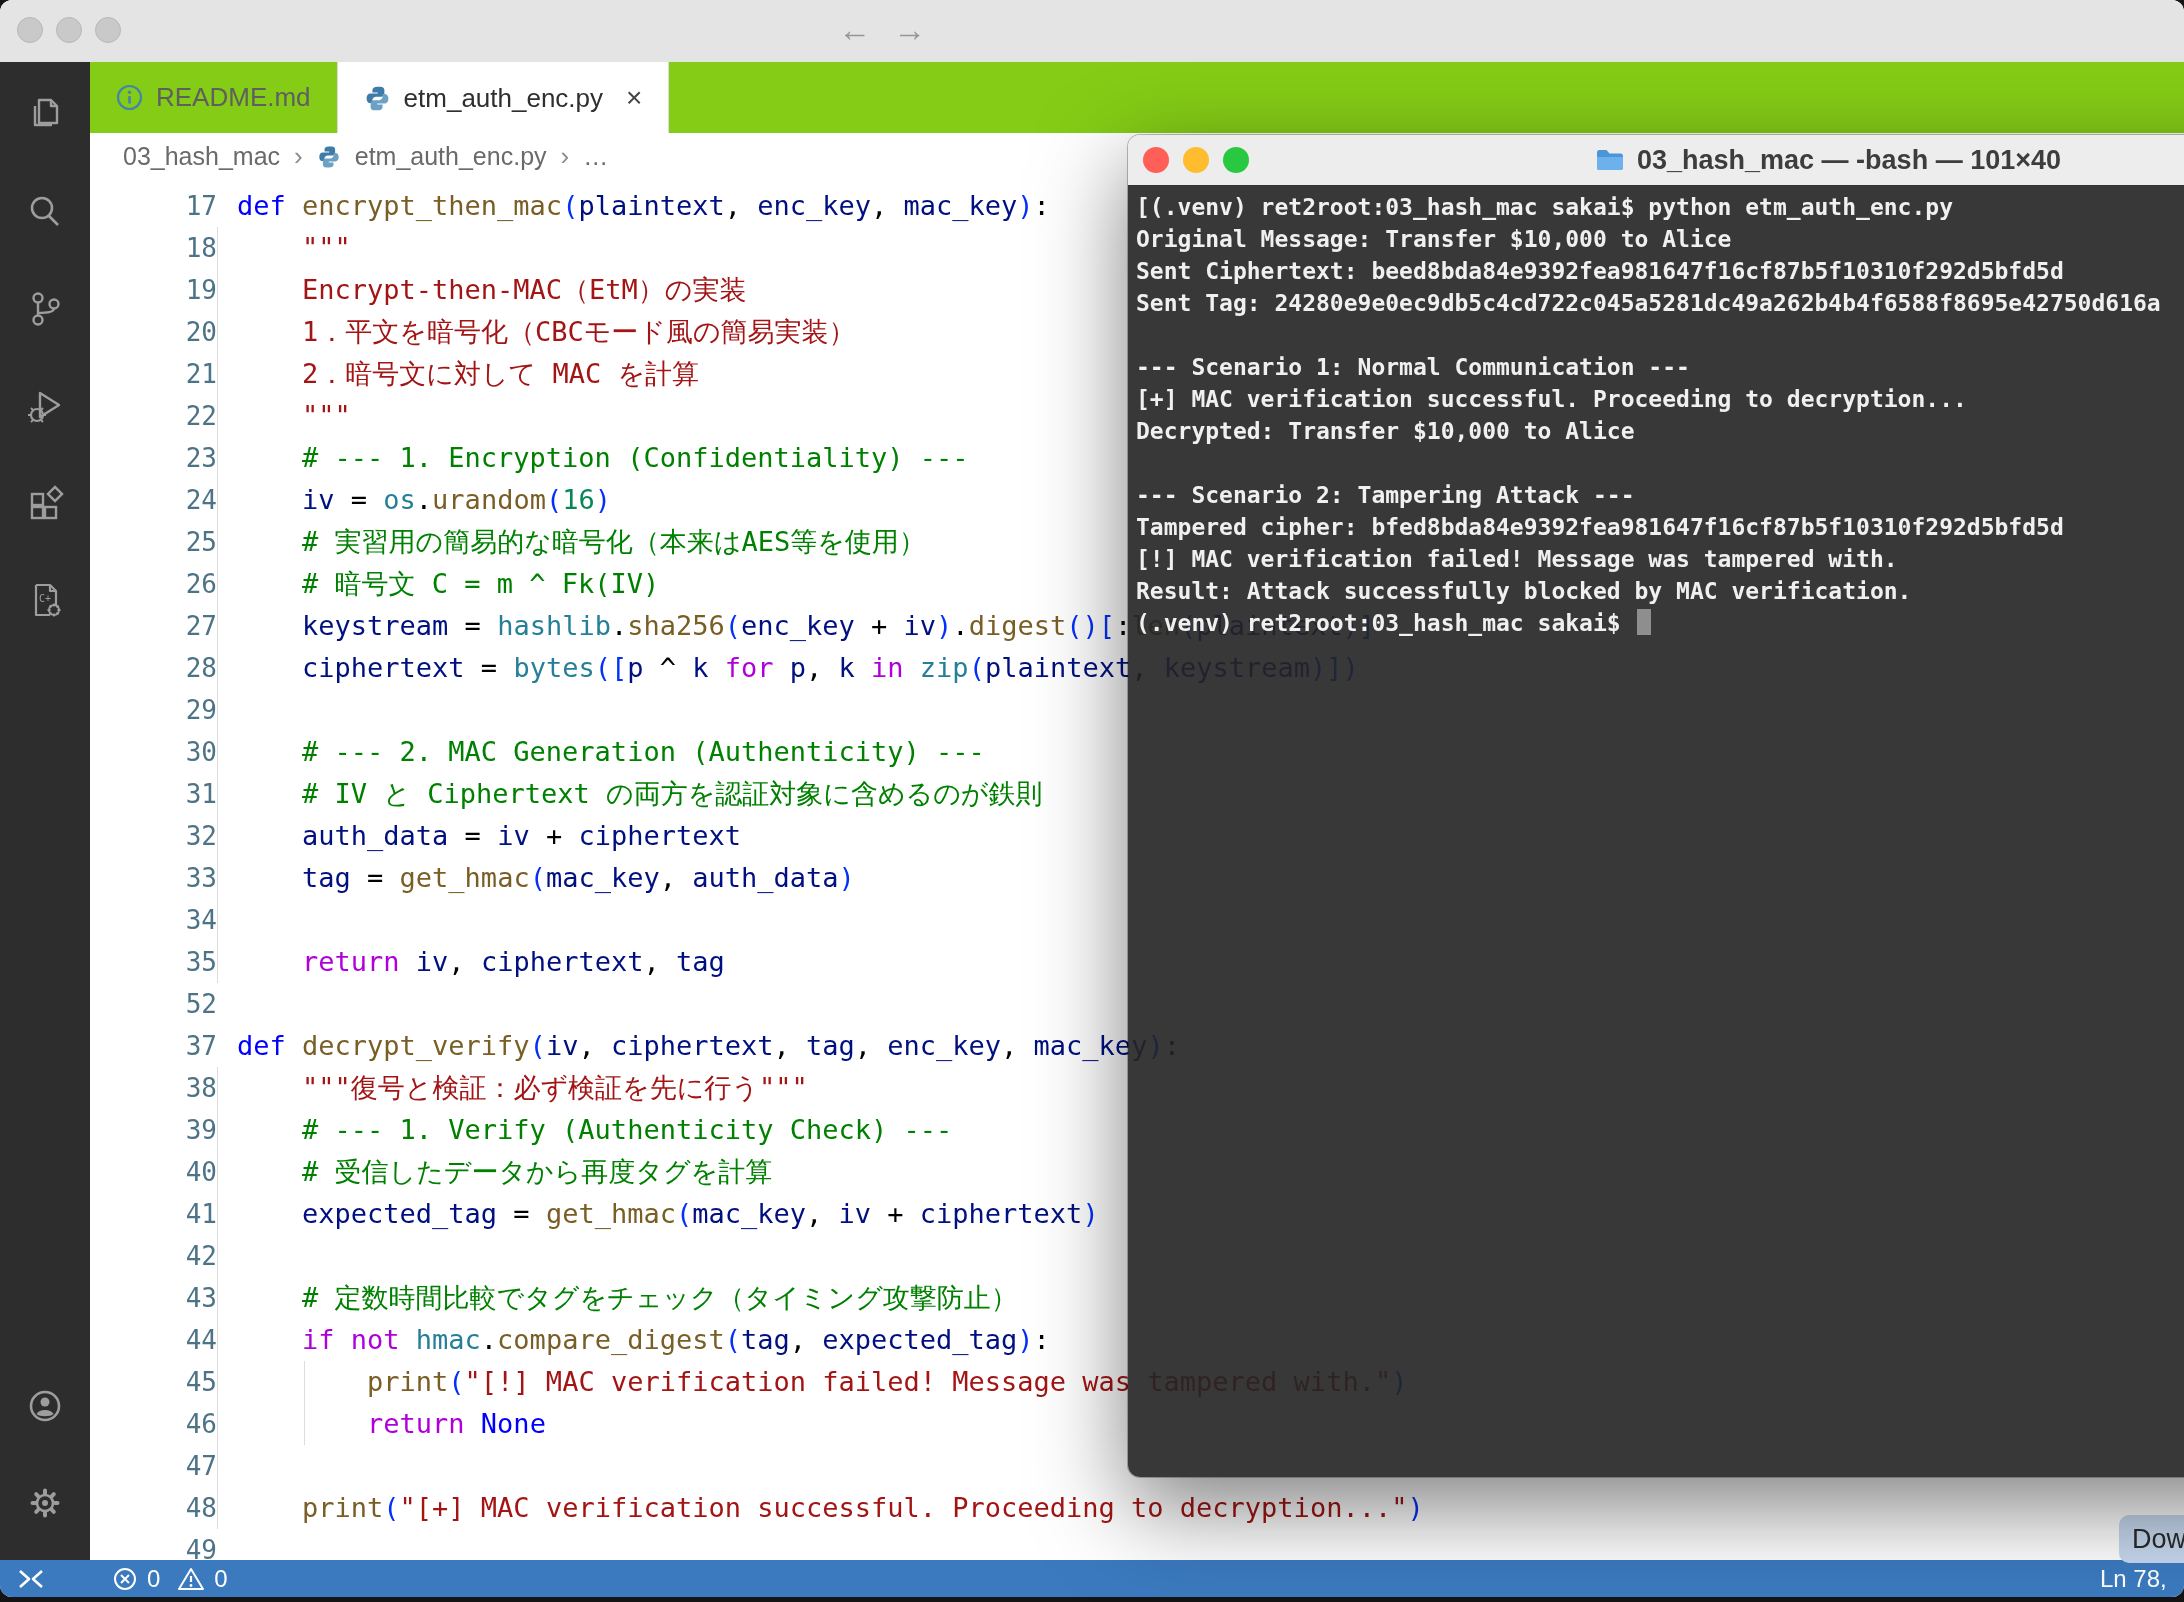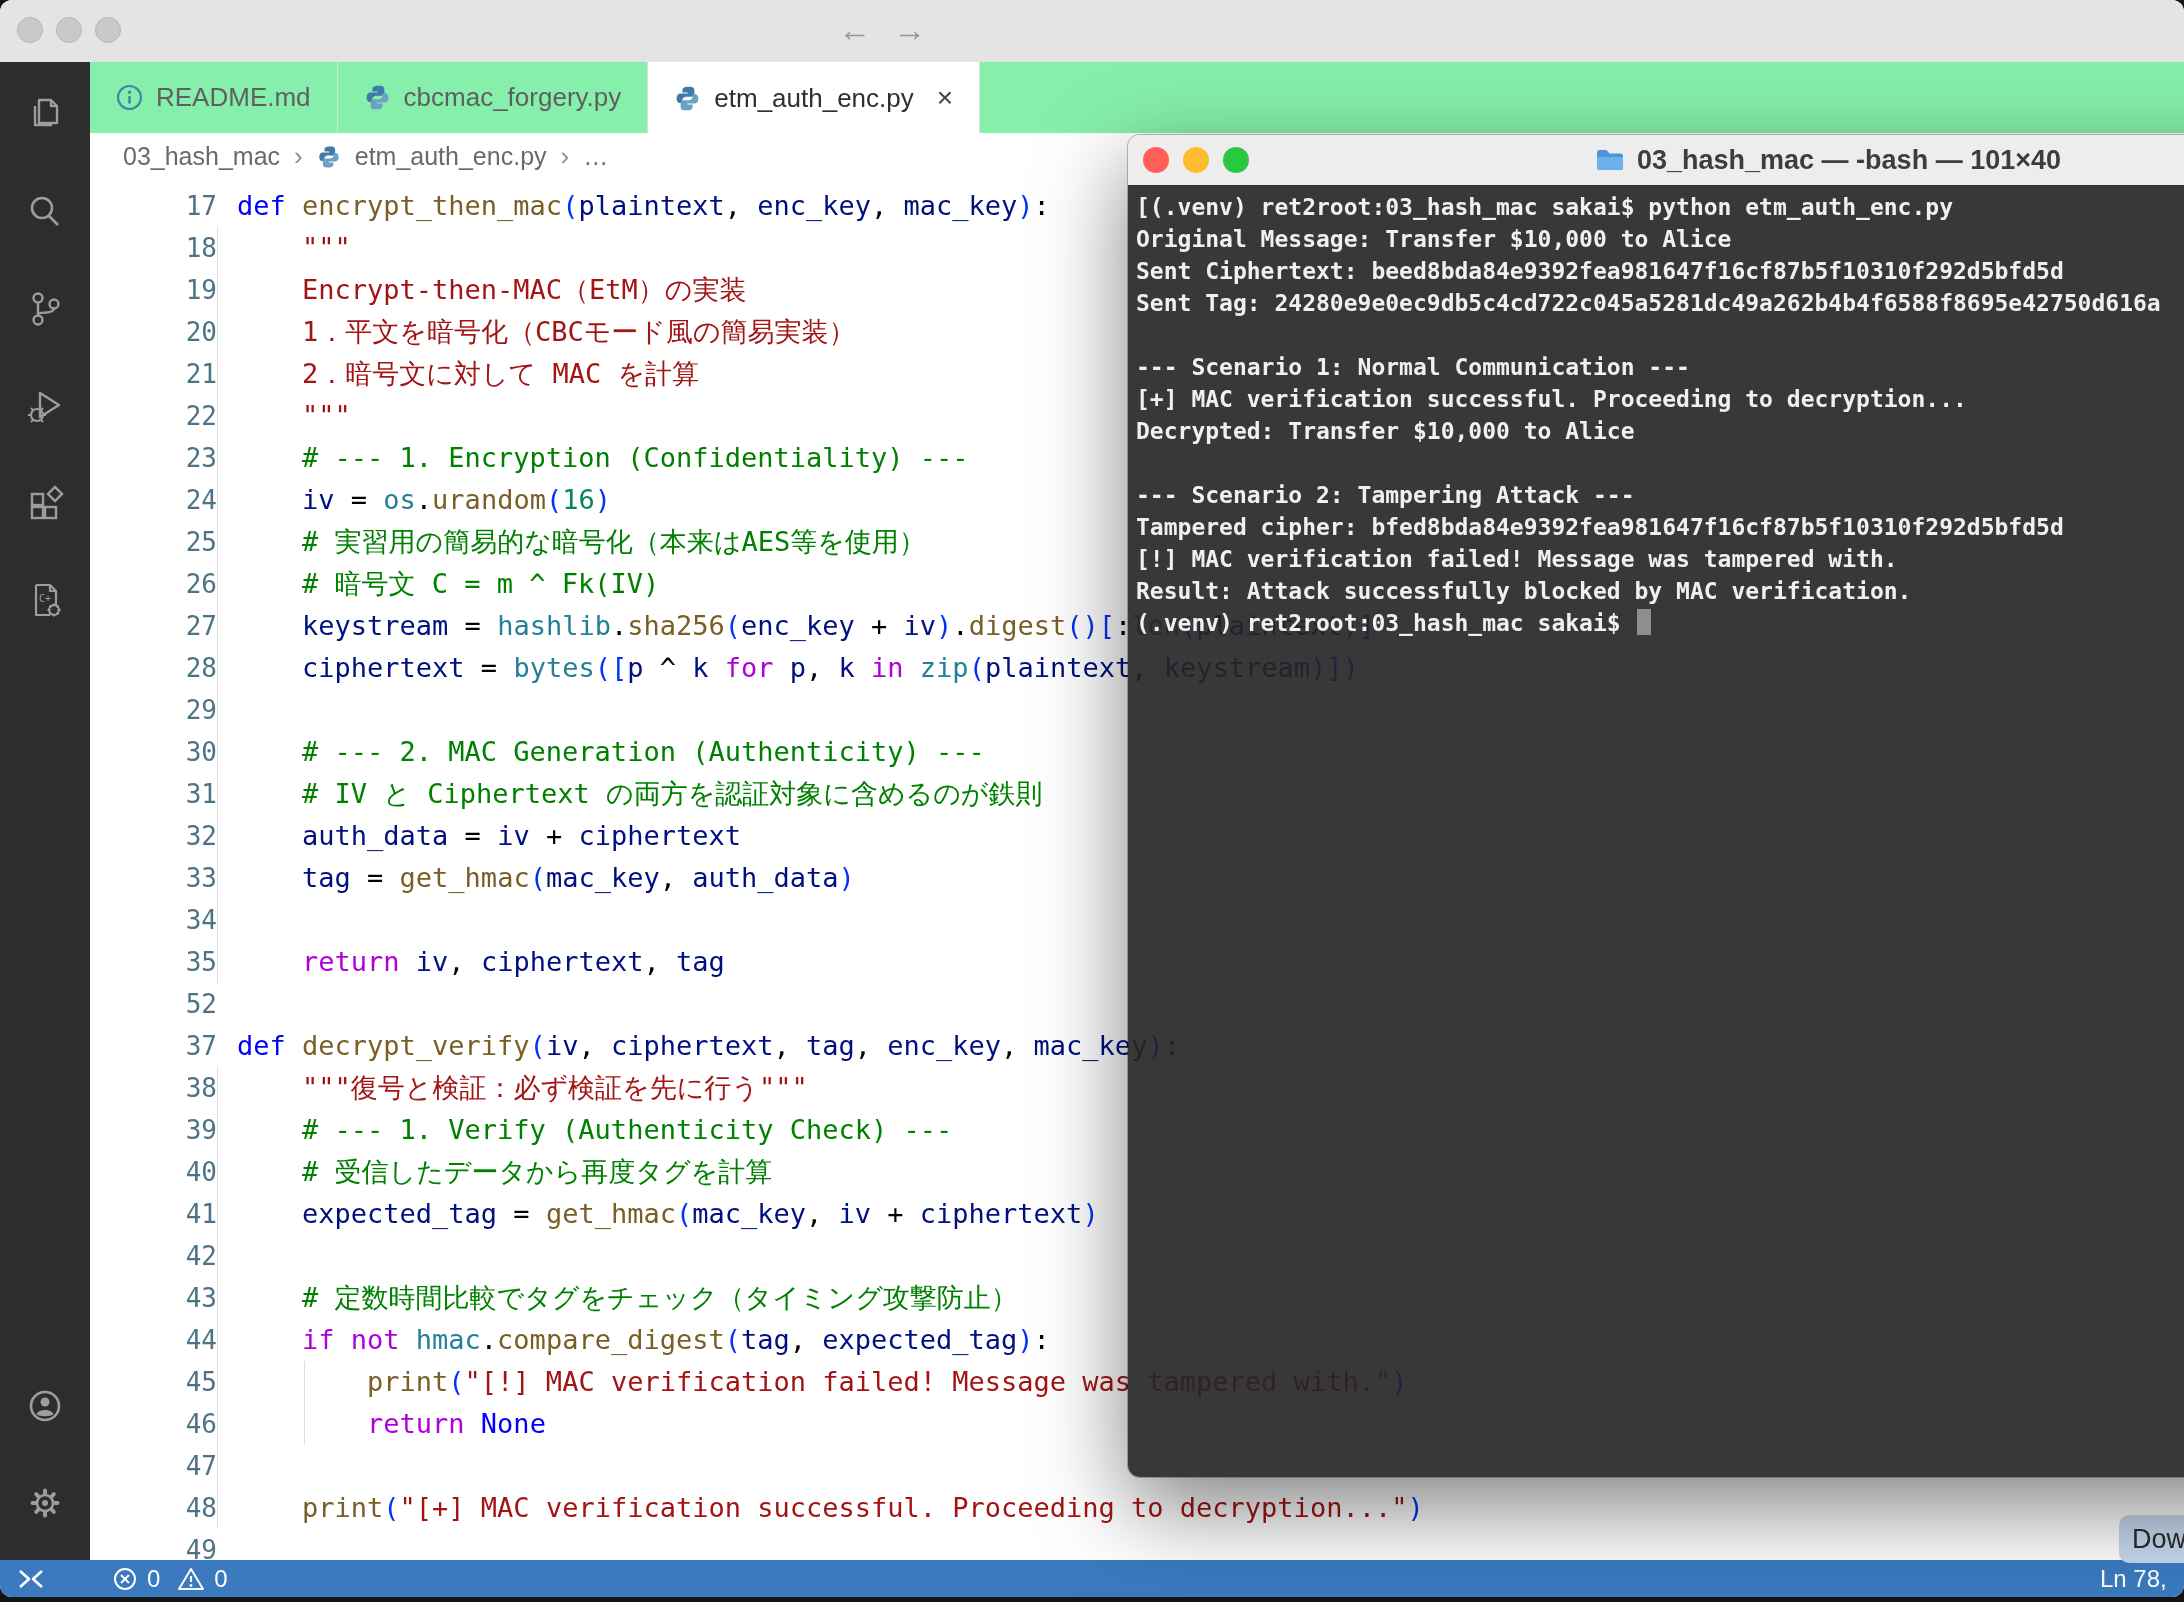--- a/index.html
+++ b/index.html
@@ -11,21 +11,21 @@
   .titlebar{position:absolute;left:0;top:0;right:0;height:62px;background:#e4e4e4;
             border-bottom:1px solid #cfcfcf;}
   .lights{position:absolute;left:17px;top:17px;display:flex;gap:13px;}
   .light{width:26px;height:26px;border-radius:50%;background:#c9c9c9;border:1px solid #b7b7b7;box-sizing:border-box;}
   .navarrows{position:absolute;left:838px;top:10px;display:flex;gap:22px;color:#979797;font-size:33px;line-height:40px;}
   .searchbox{position:absolute;left:947px;top:9px;width:1088px;height:44px;background:#d7d7d7;
              border-radius:9px;color:#7c7c7c;font-size:26px;line-height:44px;padding-left:34px;box-sizing:border-box;}
   .copilot{position:absolute;right:10px;top:0;height:44px;display:flex;align-items:center;gap:16px;}
   .copilot .vdiv{width:1px;height:30px;background:#bdbdbd;}
   
-  .tabbar{position:absolute;left:90px;top:62px;right:0;height:71px;background:#86efac;border-bottom:1px solid #dcdcdc;display:flex;}
+  .tabbar{position:absolute;left:90px;top:62px;right:0;height:71px;background:#84cc16;border-bottom:1px solid #dcdcdc;display:flex;}
   .tab{height:71px;display:flex;align-items:center;gap:13px;padding:0 26px;border-right:1px solid #ddd;
        color:#5f5f5f;font-size:26px;white-space:nowrap;}
   .tab.active{background:#ffffff;color:#2f2f2f;height:72px;border-bottom:none;}
   .tab .close{margin-left:10px;color:#444;font-size:28px;}
   
   .breadcrumb{position:absolute;left:90px;top:133px;right:0;height:47px;background:#fff;display:flex;
               align-items:center;gap:14px;padding-left:33px;color:#6a6a6a;font-size:25px;}
   .breadcrumb .sep{color:#8c8c8c;font-size:26px;}
   
   .activitybar{position:absolute;left:0;top:62px;bottom:37px;width:90px;background:#2d2d2d;
@@ -88,29 +88,20 @@
     <div class="tabbar">
       <div class="tab">
         <span>
           <svg width="27" height="27" viewBox="0 0 27 27">
               <circle cx="13.5" cy="13.5" r="11.5" fill="none" stroke="#4585aa" stroke-width="2.2"></circle>
               <circle cx="13.5" cy="8.2" r="1.7" fill="#4585aa"></circle>
               <path d="M13.5 12v7.5" stroke="#4585aa" stroke-width="2.6"></path>
             </svg>
         </span>
         <span>README.md</span>
-      </div>
-      <div class="tab">
-        <span>
-          <svg width="27" height="27" viewBox="0 0 24 24">
-              <path fill="#3e7ba8" d="M11.9 1.5c-2.8 0-4.4 1.2-4.4 3v2.1h4.7v.9H5.6C3.8 7.5 2.3 9 2.3 11.9s1.5 4.2 3.3 4.2h1.8v-2.4c0-1.8 1.6-3.3 3.4-3.3h4.6c1.5 0 2.7-1.2 2.7-2.7V4.5c0-1.8-1.4-3-3.2-3h-3z"></path>
-              <path fill="#6ba1c4" d="M12.1 22.5c2.8 0 4.4-1.2 4.4-3v-2.1h-4.7v-.9h6.6c1.8 0 3.3-1.5 3.3-4.4s-1.5-4.2-3.3-4.2h-1.8v2.4c0 1.8-1.6 3.3-3.4 3.3H8.6c-1.5 0-2.7 1.2-2.7 2.7v3.2c0 1.8 1.4 3 3.2 3h3z"></path>
-            </svg>
-        </span>
-        <span>cbcmac_forgery.py</span>
       </div>
       <div class="tab active">
         <span>
           <svg width="27" height="27" viewBox="0 0 24 24">
               <path fill="#3e7ba8" d="M11.9 1.5c-2.8 0-4.4 1.2-4.4 3v2.1h4.7v.9H5.6C3.8 7.5 2.3 9 2.3 11.9s1.5 4.2 3.3 4.2h1.8v-2.4c0-1.8 1.6-3.3 3.4-3.3h4.6c1.5 0 2.7-1.2 2.7-2.7V4.5c0-1.8-1.4-3-3.2-3h-3z"></path>
               <path fill="#6ba1c4" d="M12.1 22.5c2.8 0 4.4-1.2 4.4-3v-2.1h-4.7v-.9h6.6c1.8 0 3.3-1.5 3.3-4.4s-1.5-4.2-3.3-4.2h-1.8v2.4c0 1.8-1.6 3.3-3.4 3.3H8.6c-1.5 0-2.7 1.2-2.7 2.7v3.2c0 1.8 1.4 3 3.2 3h3z"></path>
             </svg>
         </span>
         <span>etm_auth_enc.py</span>
         <span class="close">×</span>

